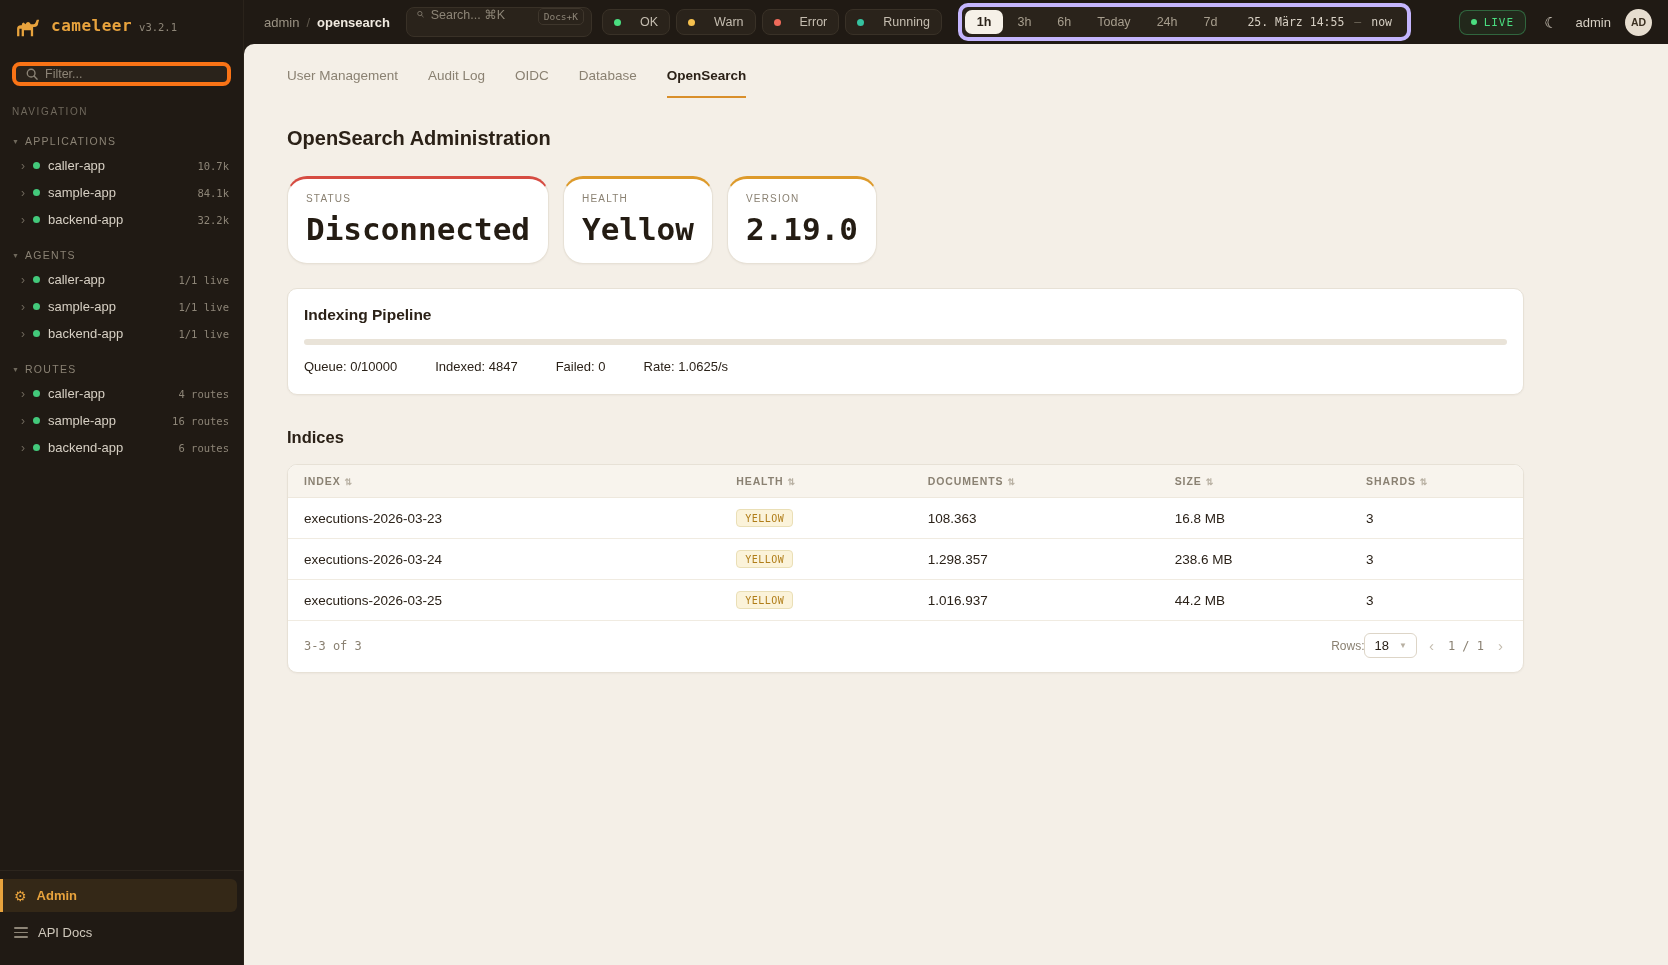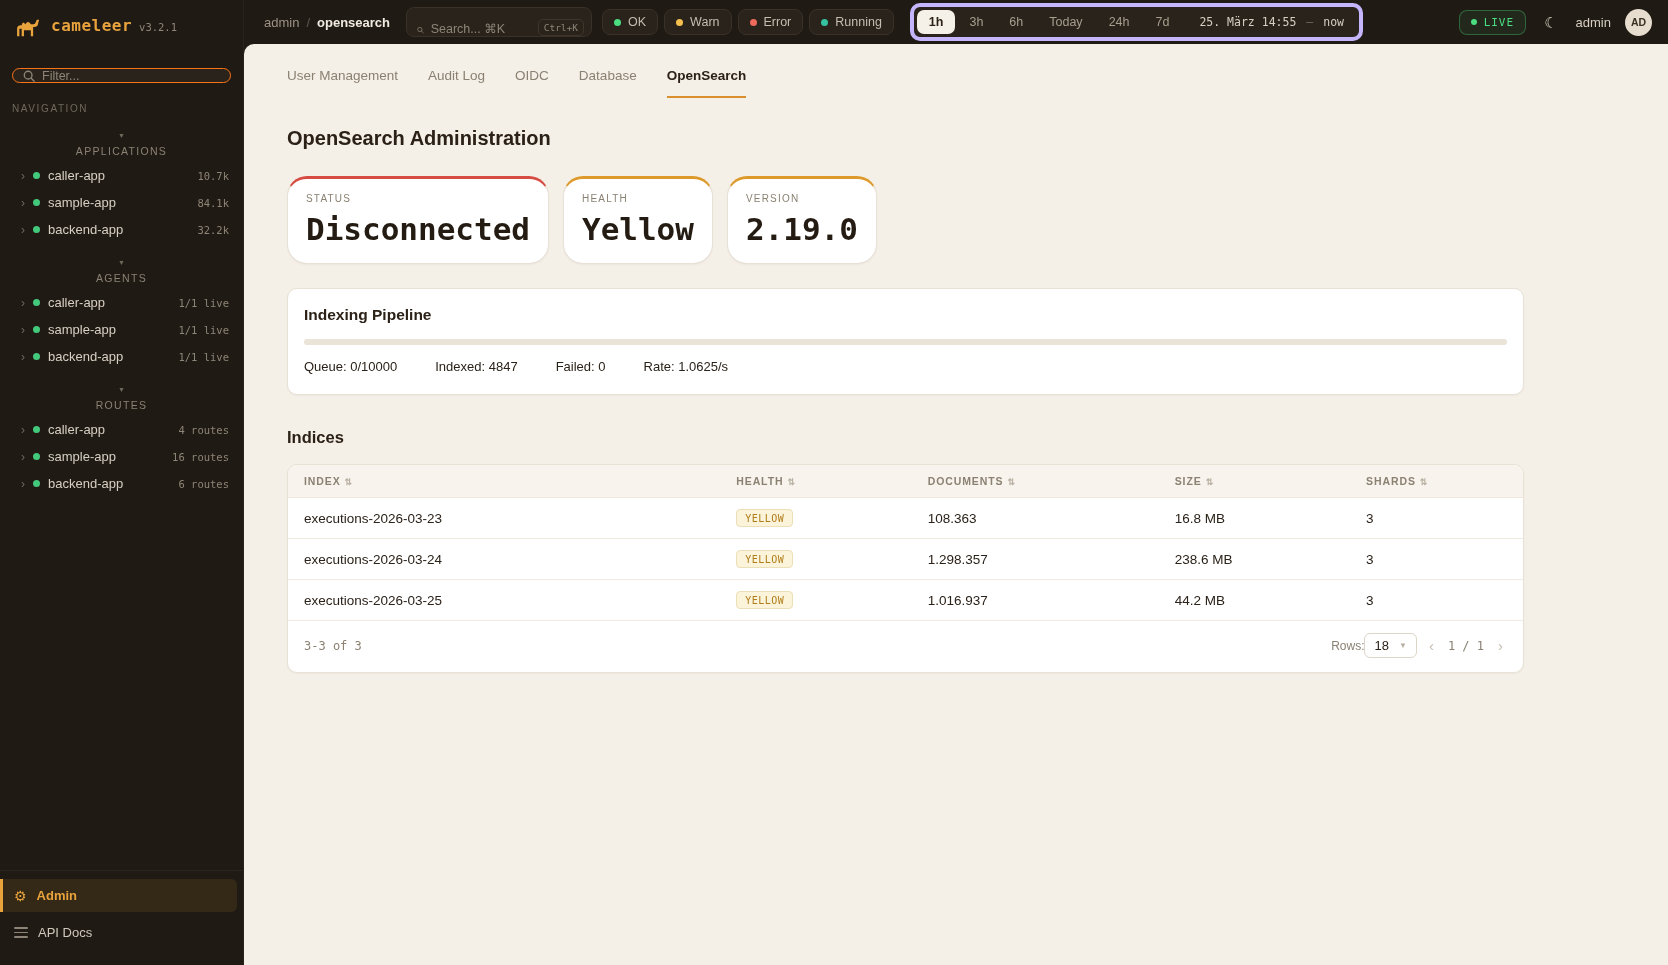--- a/index.html
+++ b/index.html
@@ -17,32 +17,32 @@
     width: 244px; flex-shrink: 0;
     background: #201a14;
     display: flex; flex-direction: column;
     border-right: 1px solid #2a231b;
   }
   .logo-row { display: flex; align-items: baseline; gap: 7px; padding: 16px 14px 14px 14px; }
   .logo-mark { align-self: center; width: 30px; height: 22px; flex-shrink: 0; }
   .logo-name { font-family: "DejaVu Sans Mono", monospace; font-weight: bold; font-size: 16px; color: #e8a33d; letter-spacing: 0.5px; }
   .logo-version { font-family: "DejaVu Sans Mono", monospace; font-size: 10.5px; color: #8d8577; }
   .filter-box {
-    margin: 16px 12px 0 12px; height: 15px;
-    background: #2a231b; border: 1px solid #f97316; border-radius: 8px;
+    margin: 10px 12px 0 12px; height: 24px;
+    background: #2a231b; border: 4px solid #f97316; border-radius: 8px;
     display: flex; align-items: center; gap: 7px; padding: 0 10px;
   }
   .filter-box input {
     background: transparent; border: none; outline: none; flex: 1;
     font-family: "Liberation Sans", sans-serif; font-size: 12.5px; color: #d6cfc3;
   }
   .filter-box input::placeholder { color: #8d8577; }
   .nav-label { font-size: 10px; letter-spacing: 1.6px; color: #6f685c; margin: 20px 14px 2px 12px; }
   .nav-section { margin-top: 13px; }
-  .section-header { display: flex; align-items: center; gap: 6px; padding: 3px 12px 5px 12px; cursor: default; flex-direction: column; }
+  .section-header { display: flex; align-items: center; gap: 6px; padding: 3px 12px 5px 12px; cursor: default; }
   .section-caret { font-size: 7px; color: #6f685c; }
   .section-label { font-size: 10.5px; letter-spacing: 1.3px; color: #8a8274; }
   .nav-item {
     display: flex; align-items: center; gap: 8px;
     height: 27px; padding: 0 14px 0 21px; cursor: pointer;
   }
   .item-caret { font-size: 12px; color: #6f685c; line-height: 1; }
   .status-dot { width: 7px; height: 7px; border-radius: 50%; background: #43c97b; flex-shrink: 0; }
   .item-label { font-size: 13px; color: #d6cfc3; }
   .item-badge { margin-left: auto; font-family: "DejaVu Sans Mono", monospace; font-size: 10.5px; color: #8d8577; }
@@ -64,34 +64,34 @@
   .main-col { flex: 1; display: flex; flex-direction: column; background: #201a14; min-width: 0; }
 
   
   .topbar { height: 44px; flex-shrink: 0; display: flex; align-items: center; gap: 10px; padding: 0 16px 0 20px; }
   .breadcrumb { display: flex; align-items: center; gap: 7px; font-size: 13px; margin-right: 6px; white-space: nowrap; }
   .crumb-parent { color: #9b9384; cursor: pointer; }
   .crumb-sep { color: #5f584c; }
   .crumb-current { color: #f0eae0; font-weight: bold; }
   .search-box {
     width: 186px; height: 30px; background: #2a231b; border: 1px solid #393127; border-radius: 8px;
-    display: flex; align-items: flex-end; gap: 7px; padding: 0 7px 0 10px; flex-shrink: 0;
+    display: flex; align-items: flex-start; gap: 7px; padding: 0 7px 0 10px; flex-shrink: 0;
   }
   .search-box input {
     background: transparent; border: none; outline: none; width: 100px;
     font-family: "Liberation Sans", sans-serif; font-size: 12.5px; color: #d6cfc3;
   }
   .search-box input::placeholder { color: #8d8577; }
   .kbd-chip {
     margin-left: auto; font-family: "DejaVu Sans Mono", monospace; font-size: 9.5px; color: #8d8577;
     border: 1px solid #3e362c; border-radius: 5px; padding: 2px 5px;
   }
   .pill-row { display: flex; gap: 6px; }
   .pill {
-    display: flex; align-items: center; gap: 7px;
+    display: flex; align-items: center; gap: 19px;
     background: #2a231b; border: 1px solid #393127; border-radius: 8px;
     padding: 5px 11px; font-size: 12.5px; color: #c5bdb0; cursor: pointer; white-space: nowrap;
   }
   .pill-dot { width: 7px; height: 7px; border-radius: 50%; }
   .time-group {
     display: flex; align-items: center; gap: 2px;
     background: #2a231b; border: 4px solid #c4b5fd; border-radius: 10px; padding: 3px;
     margin-left: 6px; white-space: nowrap;
   }
   .time-btn {
@@ -301,21 +301,21 @@
         <span class="crumb-sep">/</span>
         <span class="crumb-current">opensearch</span>
       </div>
 
       <div class="search-box">
         <svg width="12" height="12" viewBox="0 0 14 14">
           <circle cx="6" cy="6" r="4.5" fill="none" stroke="#8d8577" stroke-width="1.6"></circle>
           <line x1="9.4" y1="9.4" x2="13" y2="13" stroke="#8d8577" stroke-width="1.6" stroke-linecap="round"></line>
         </svg>
         <input type="text" placeholder="Search... ⌘K" style="">
-        <span class="kbd-chip">Ctrl+K</span>
+        <span class="kbd-chip">Docs+K</span>
       </div>
 
       <div class="pill-row">
         <div class="pill">
           <span class="pill-dot" style="background: rgb(74, 222, 128);"></span>
           <span>OK</span>
         </div>
         <div class="pill">
           <span class="pill-dot" style="background: rgb(245, 192, 78);"></span>
           <span>Warn</span>

